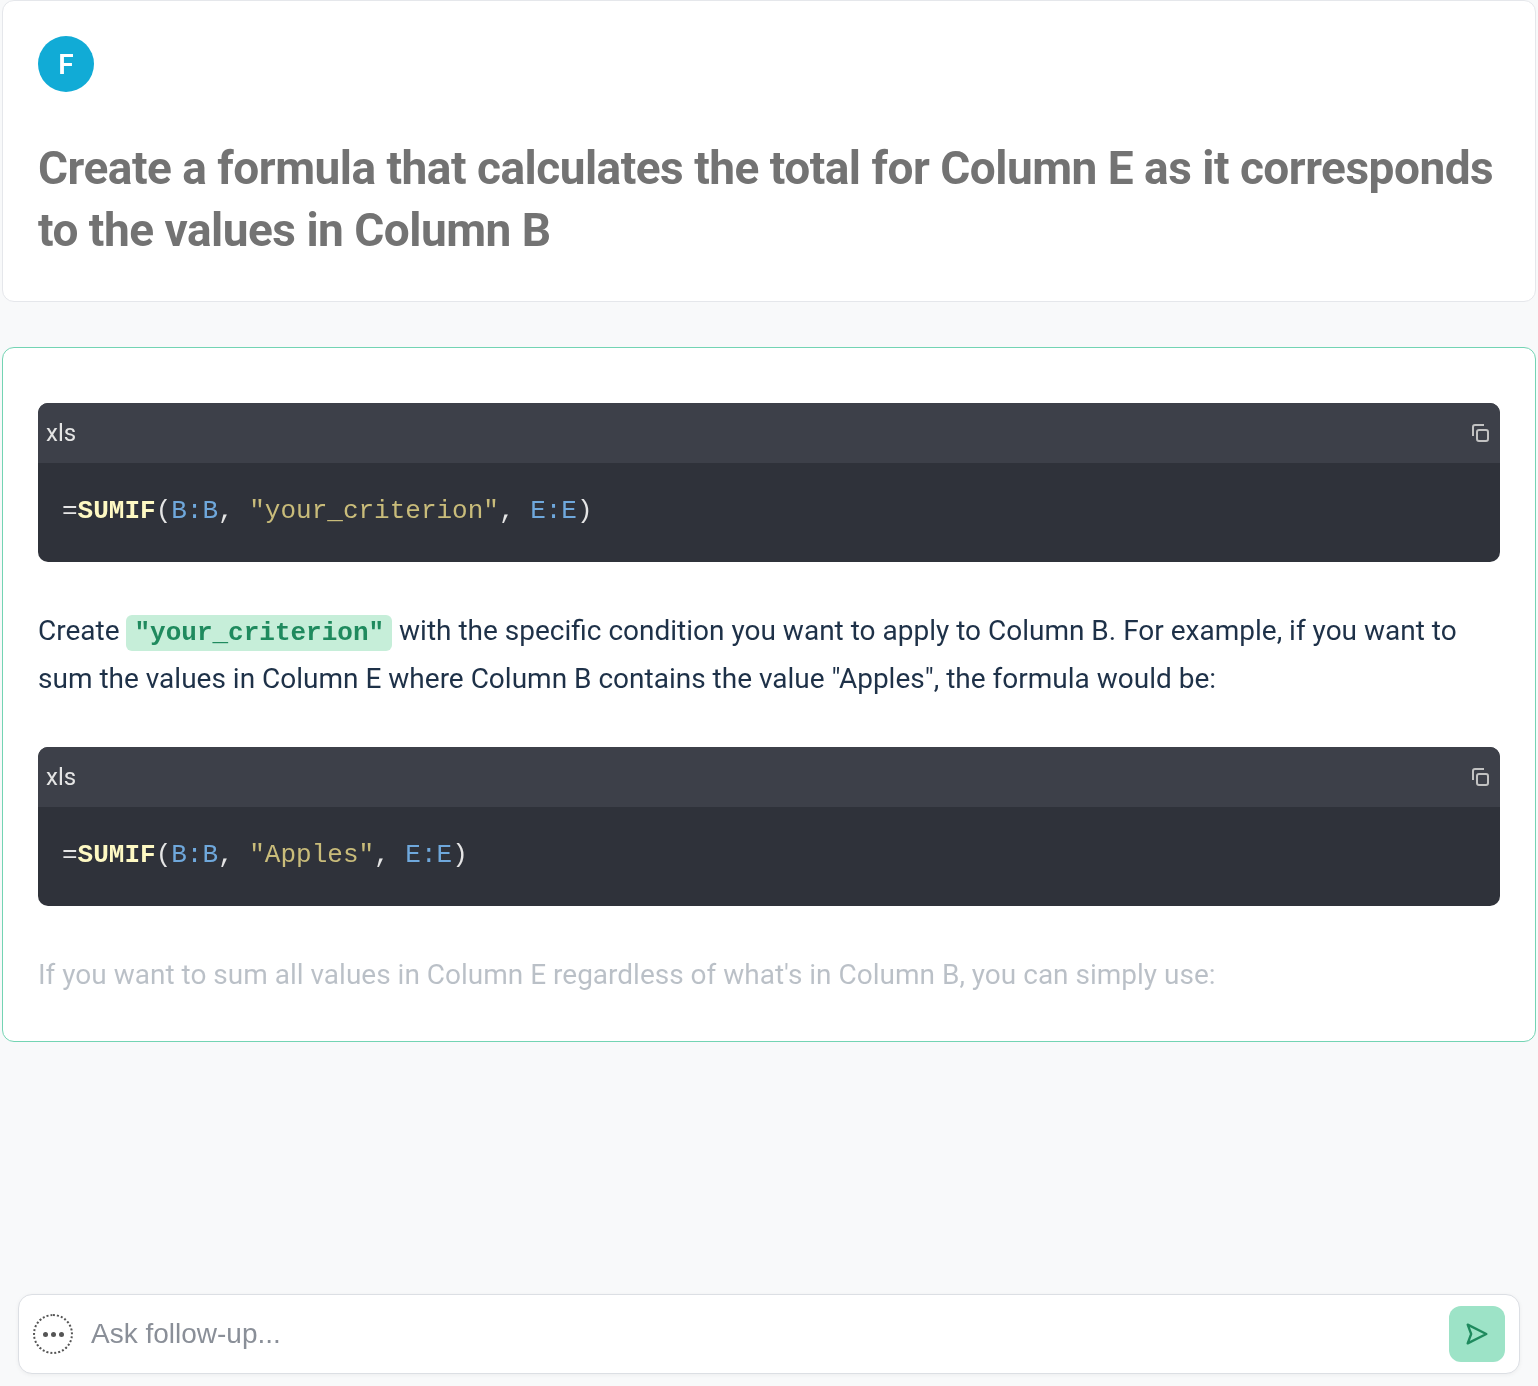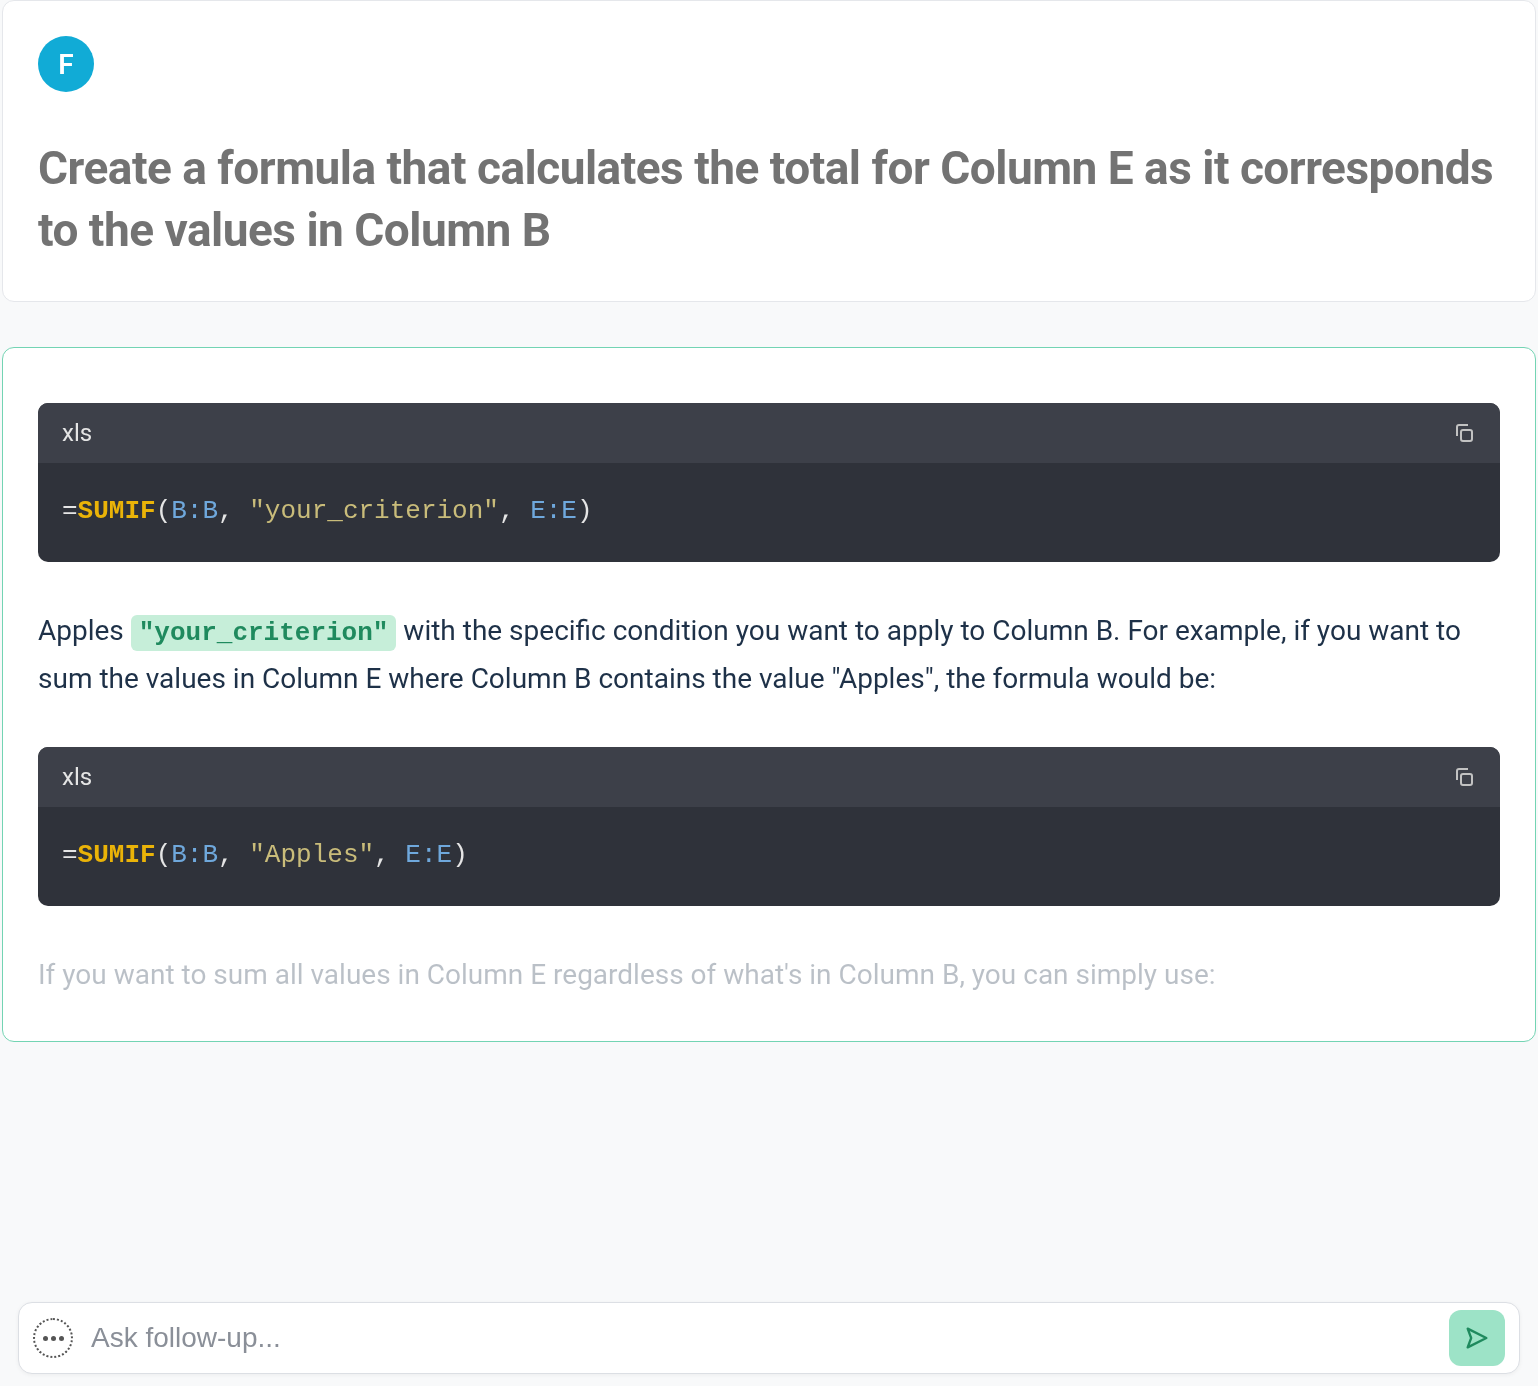--- a/index.html
+++ b/index.html
@@ -69,21 +69,21 @@
     margin-bottom: 8px;
   }
   .code-block {
     background: #2f323a;
     border-radius: 10px;
     overflow: hidden;
     margin-bottom: 45px;
   }
   .code-header {
     background: #3d4049;
-    padding: 16px 24px;
+    padding: 16px 8px;
     display: flex;
     justify-content: space-between;
     align-items: center;
   }
   .code-lang {
     color: #e5e5e5;
     font-size: 24px;
     font-weight: 400;
   }
   .copy-btn {
@@ -98,40 +98,40 @@
   }
   .code-content {
     padding: 30px 24px 32px 24px;
     font-family: "SF Mono", Monaco, Consolas, "Courier New", monospace;
     font-size: 26px;
     color: #e5e5e5;
     white-space: pre;
     line-height: 1.4;
   }
   .tok-eq { color: #e5e5e5; }
-  .tok-fn { color: #eab308; font-weight: 600; }
+  .tok-fn { color: #fef9c3; font-weight: 600; }
   .tok-paren { color: #e5e5e5; }
   .tok-ref { color: #6fa8dc; }
   .tok-comma { color: #e5e5e5; }
   .tok-str { color: #c9bc7a; }
   .inline-code {
     background: #c6eed9;
     color: #1f8a5e;
     padding: 3px 8px;
     border-radius: 6px;
     font-family: "SF Mono", Monaco, Consolas, "Courier New", monospace;
     font-size: 26px;
     font-weight: 600;
   }
   .input-bar {
     position: absolute;
     left: 18px;
     right: 18px;
     bottom: 12px;
-    height: 72px;
+    height: 80px;
     background: #ffffff;
     border: 1px solid #dcdfe4;
     border-radius: 14px;
     display: flex;
     align-items: center;
     padding: 16px 14px;
     box-shadow: 0 1px 4px rgba(0,0,0,0.05);
   }
   .more-btn {
     width: 40px;
@@ -215,21 +215,21 @@
           <svg viewBox="0 0 24 24" fill="none" stroke="currentColor" stroke-width="2">
             <rect x="9" y="9" width="11" height="11" rx="2"></rect>
             <path d="M5 15V6a2 2 0 0 1 2-2h9"></path>
           </svg>
         </span>
       </div>
       <div class="code-content"><span class="tok-eq">=</span><span class="tok-fn">SUMIF</span><span class="tok-paren">(</span><span class="tok-ref">B:B</span><span class="tok-comma">, </span><span class="tok-str">"your_criterion"</span><span class="tok-comma">, </span><span class="tok-ref">E:E</span><span class="tok-paren">)</span></div>
     </div>
 
     <p class="answer-paragraph">
-      <span>Apples </span><span class="inline-code">"your_criterion"</span><span> with the specific condition you want to apply to Column B. For example, if you want to sum the values in Column E where Column B contains the value "Apples", the formula would be:</span>
+      <span>Create </span><span class="inline-code">"your_criterion"</span><span> with the specific condition you want to apply to Column B. For example, if you want to sum the values in Column E where Column B contains the value "Apples", the formula would be:</span>
     </p>
 
     <div class="code-block">
       <div class="code-header">
         <span class="code-lang">xls</span>
         <span class="copy-btn">
           <svg viewBox="0 0 24 24" fill="none" stroke="currentColor" stroke-width="2">
             <rect x="9" y="9" width="11" height="11" rx="2"></rect>
             <path d="M5 15V6a2 2 0 0 1 2-2h9"></path>
           </svg>

